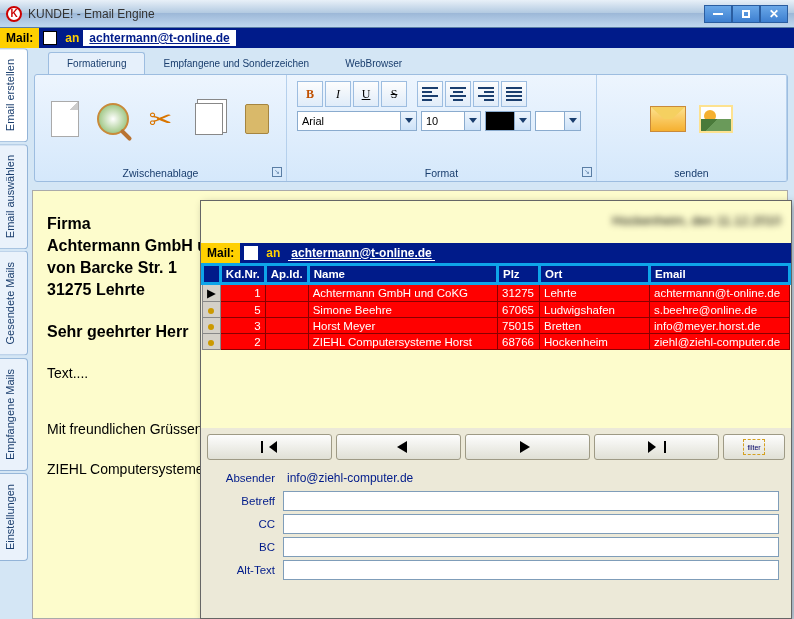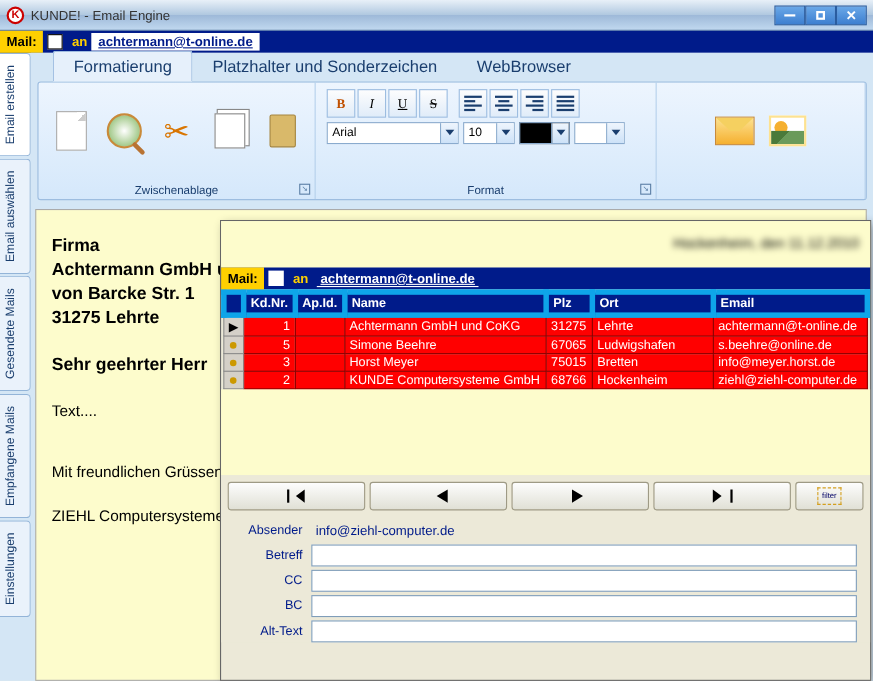--- a/index.html
+++ b/index.html
@@ -27,21 +27,21 @@
   
   .side-tabs { position:absolute; left:0; top:48px; width:28px; height:560px; display:flex; flex-direction:column;}
   .side-tab { writing-mode: vertical-rl; transform: rotate(180deg); background:#eaf2fb; border:1px solid #93b4d8; border-right:none; padding:10px 4px; margin-bottom:2px; font-size:11px; color:#1a3e6e; border-radius:4px 0 0 4px; cursor:pointer;}
   .side-tab.active { background:#fff; }
 
   
   .main { position:absolute; left:28px; top:48px; right:0; bottom:0; background:#d4e6f5;}
   
   
   .ribbon-tabs { display:flex; height:26px; align-items:flex-end; padding-left:20px; }
-  .rtab { padding:5px 18px; font-size:15px; color:#1a3e6e; border-radius:3px 3px 0 0; cursor:pointer;}
+  .rtab { padding:5px 18px; font-size:10px; color:#1a3e6e; border-radius:3px 3px 0 0; cursor:pointer;}
   .rtab.active { background:#e6f0fb; border:1px solid #9dbde0; border-bottom:none;}
   .ribbon-body { background:linear-gradient(#edf5fe,#d5e8fb); border:1px solid #9dbde0; margin:0 6px 6px 6px; border-radius:3px; height:108px; display:flex;}
   .rgroup { border-right:1px solid #b5d0ec; display:flex; flex-direction:column; align-items:center; padding:4px 10px 0 10px; position:relative;}
   .rgroup-label { position:absolute; bottom:2px; left:0; right:0; text-align:center; font-size:10.5px; color:#1a3e6e;}
   .rgroup-icons { display:flex; gap:12px; align-items:center; height:80px;}
   .big-icon { width:36px; height:36px; display:flex; align-items:center; justify-content:center;}
   .page-icon { width:28px; height:36px; border:1px solid #aaa; background:#fff; position:relative;}
   .page-icon:after { content:""; position:absolute; top:0; right:0; width:8px; height:8px; background:linear-gradient(135deg,#fff 50%,#ccc 50%);}
   .search-icon-big { width:32px; height:32px; border-radius:50%; background:radial-gradient(#fff,#7db35a); border:2px solid #c98a3a; position:relative;}
   .search-icon-big:after { content:""; position:absolute; width:14px; height:4px; background:#b87333; bottom:-4px; right:-6px; transform:rotate(45deg); border-radius:2px;}
@@ -75,21 +75,21 @@
   .dialog .blurred { position:absolute; right:10px; top:12px; color:#000; filter:blur(3px); font-size:13px;}
   .dialog .mailbar2 { background:#001b8a; height:20px; display:flex; align-items:center; font-weight:bold;}
   .mailbar2 .mail-label { background:#ffd000; color:#000; padding:0 6px; height:100%; display:flex; align-items:center;}
   .mailbar2 .an-label { color:#ffd000; padding:0 4px;}
   .mailbar2 .email-link { color:#fff; text-decoration:underline; padding:0 3px; border-bottom:1px solid #fff;}
   .mailbar2 .email-wrap { display:flex; align-items:center; margin-left:4px;}
   .mailbar2 .wbox { width:14px; height:14px; background:#fff; margin:0 4px;}
 
   
   .dtable { width:100%; border-collapse:collapse; font-size:11.5px;}
-  .dtable th { background:#001b8a; color:#fff; border:5px solid #0ea5e9; padding:2px 4px; text-align:left; font-weight:bold;}
+  .dtable th { background:#001b8a; color:#fff; border:3px solid #0ea5e9; padding:2px 4px; text-align:left; font-weight:bold;}
   .dtable td { background:#ff0000; color:#fff; border:1px solid #800; padding:1px 4px; height:16px;}
   .row-indicator { width:16px; background:#d4d0c8 !important; color:#000; text-align:center; border:1px solid #888 !important;}
   .arrow-ind { color:#000;}
   .bullet-ind { width:6px; height:6px; background:#c90; border-radius:50%; display:inline-block;}
   .yellow-space { background:#fdfccc; height:78px;}
 
   
   .navbar { display:flex; gap:4px; padding:6px; background:#ece9d8;}
   .navbtn { flex:1; height:26px; background:linear-gradient(#fdfdfd,#e0e0d5); border:1px solid #9e9a85; border-radius:3px; display:flex; align-items:center; justify-content:center;}
   .navbtn .tri { width:0; height:0; border:6px solid transparent;}
@@ -139,21 +139,21 @@
   <div class="side-tab">Email auswählen</div>
   <div class="side-tab">Gesendete Mails</div>
   <div class="side-tab">Empfangene Mails</div>
   <div class="side-tab">Einstellungen</div>
 </div>
 
 <div class="main">
 
   <div class="ribbon-tabs">
     <div class="rtab active">Formatierung</div>
-    <div class="rtab">Platzhalter und Sonderzeichen</div>
+    <div class="rtab">Empfangene und Sonderzeichen</div>
     <div class="rtab">WebBrowser</div>
   </div>
   <div class="ribbon-body">
 
     <div class="rgroup" style="width:252px">
       <div class="rgroup-icons">
         <div class="big-icon">
             <div class="page-icon"></div>
           </div>
         <div class="big-icon">
@@ -202,21 +202,21 @@
             <div class="align-line"></div>
             <div class="align-line"></div>
           </div>
       </div>
       <div class="format-row">
         <div class="combo" style="width:120px">
             <span>Arial</span>
             <div class="dd"></div>
           </div>
         <div style="width:4px"></div>
-        <div class="combo" style="width:47px">
+        <div class="combo" style="width:60px">
             <span>10</span>
             <div class="dd"></div>
           </div>
         <div style="width:4px"></div>
         <div class="combo" style="width:46px;background:#000">
             <div class="dd"></div>
           </div>
         <div style="width:4px"></div>
         <div class="combo" style="width:46px">
             <div class="dd"></div>
@@ -228,20 +228,21 @@
 
     <div class="rgroup" style="flex:1">
       <div class="rgroup-icons">
         <div class="big-icon">
             <div class="envelope"></div>
           </div>
         <div class="big-icon">
             <div class="pic-icon"></div>
           </div>
       </div>
+      <div class="rgroup-label">senden</div>
     </div>
   </div>
 
   <div class="doc-area">
     <h3>Firma</h3>
     <h3>Achtermann GmbH und CoKG</h3>
     <h3>von Barcke Str. 1</h3>
     <h3>31275 Lehrte</h3>
     <br>
     <h3>Sehr geehrter Herr</h3>
@@ -303,21 +304,21 @@
           <td style="text-align: right;"></td>
           <td>Horst Meyer</td>
           <td>75015</td>
           <td>Bretten</td>
           <td>info@meyer.horst.de</td>
         </tr>
         <tr>
           <td class="row-indicator"><span class="bullet-ind"></span></td>
           <td style="text-align: right;">2</td>
           <td style="text-align: right;"></td>
-          <td>KUNDE Computersysteme GmbH</td>
+          <td>ZIEHL Computersysteme Horst</td>
           <td>68766</td>
           <td>Hockenheim</td>
           <td>ziehl@ziehl-computer.de</td>
         </tr>
       </tbody>
   </table>
   <div class="yellow-space"></div>
   <div class="navbar">
     <div class="navbtn first">
         <div class="bar"></div>

